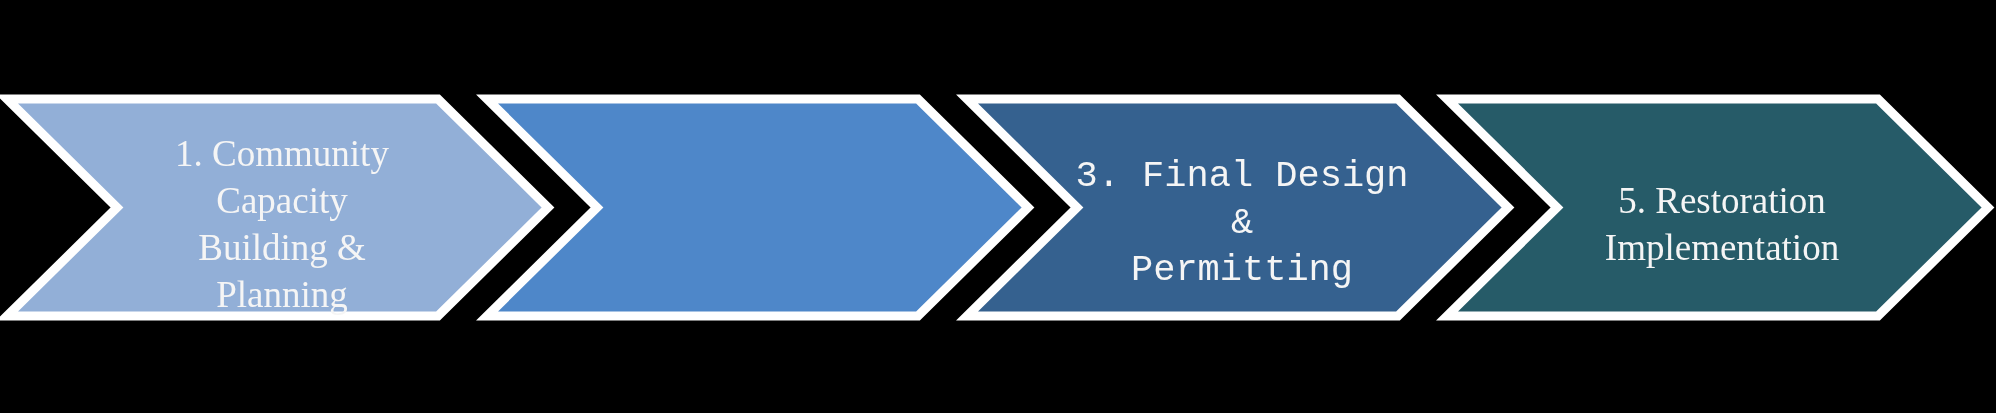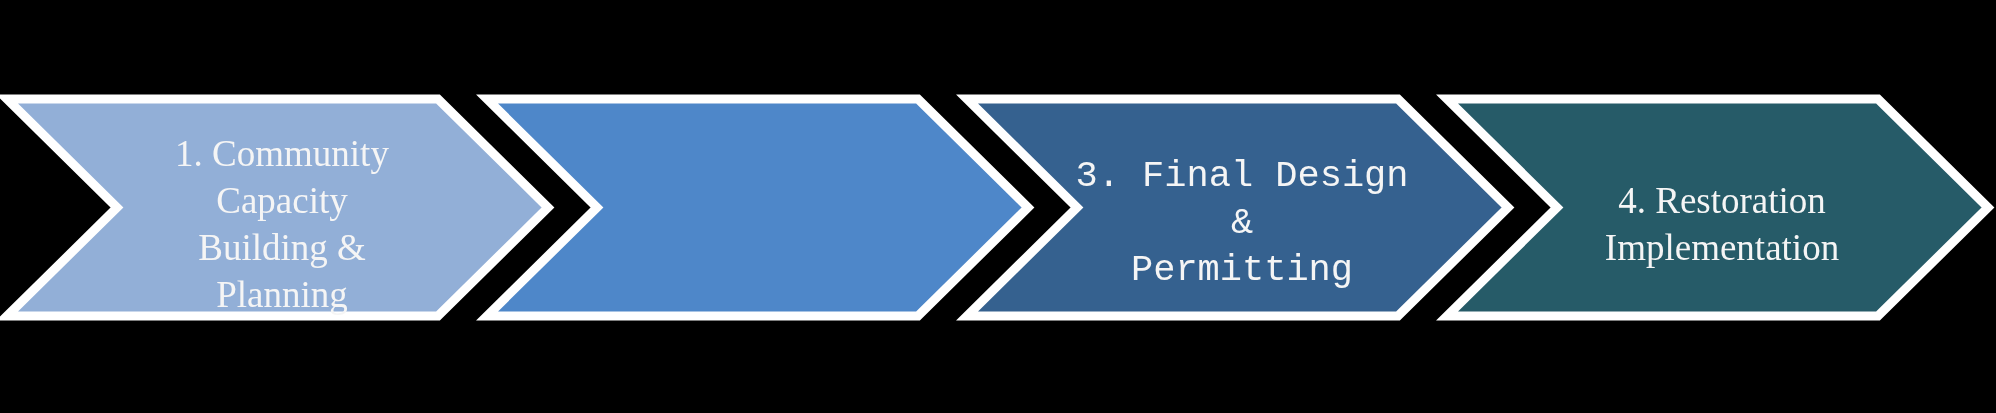--- a/index.html
+++ b/index.html
@@ -57,16 +57,16 @@
 
   <div class="step-label label-1">1. Community
 Capacity
 Building &amp;
 Planning</div>
 
 
   <div class="step-label label-3">3. Final Design &amp;
 Permitting</div>
 
-  <div class="step-label label-4">4. Restoration
+  <div class="step-label label-4">5. Restoration
 Implementation</div>
 
 </div>
 
 </body></html>

